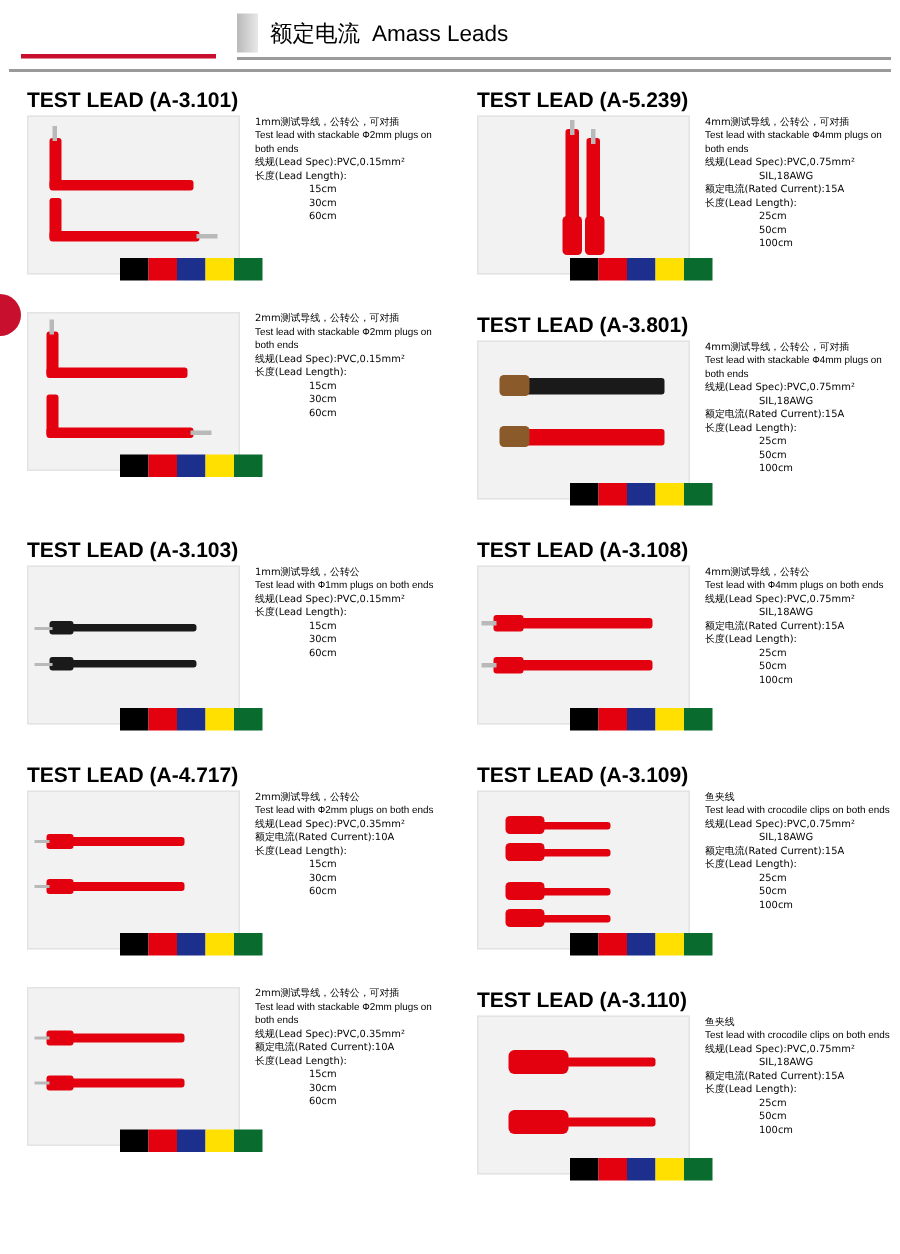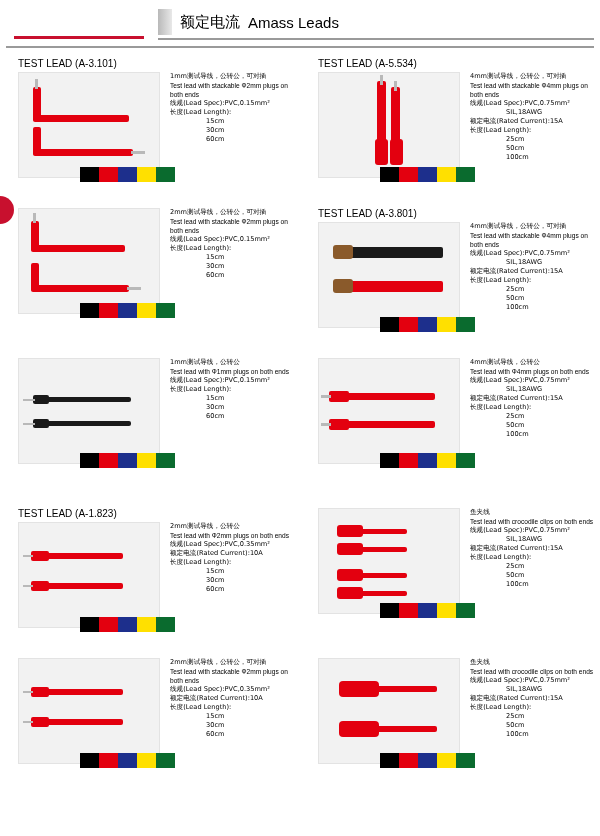--- a/index.html
+++ b/index.html
@@ -75,22 +75,22 @@
     grid-template-columns:1fr 1fr;
     column-gap:0px;
   }
   .cell{
     position:relative;
     padding:6px 8px 0 18px;
     box-sizing:border-box;
     height:150px;
   }
   .cell-title{
-    font-size:10px;
-    font-weight:normal;
+    font-size:14px;
+    font-weight:bold;
     font-family:"Liberation Sans", sans-serif;
     margin-bottom:3px;
   }
   .cell-body{
     position:relative;
     height:112px;
   }
   .photo{
     position:absolute;
     left:0; top:0;
@@ -159,21 +159,21 @@
        <div class="swatches">
           <div class="sw" style="background:#000000"></div>
           <div class="sw" style="background:#e3000f"></div>
           <div class="sw" style="background:#1d2f8c"></div>
           <div class="sw" style="background:#ffe000"></div>
           <div class="sw" style="background:#0a6b2e"></div>
         </div>
      </div>
     </div>
     <div class="cell">
-      <div class="cell-title">TEST LEAD (A-5.534)</div>
+      <div class="cell-title">TEST LEAD (A-5.239)</div>
      <div class="cell-body">
        <div class="photo">
           <div class="wire" style="left:58px;top:8px;width:9px;height:62px;background:#e3000f"></div>
           <div class="wire" style="left:72px;top:14px;width:9px;height:56px;background:#e3000f"></div>
           <div class="wire" style="left:56px;top:66px;width:13px;height:26px;background:#e3000f;border-radius:3px"></div>
           <div class="wire" style="left:71px;top:66px;width:13px;height:26px;background:#e3000f;border-radius:3px"></div>
           <div class="pin" style="left:61px;top:2px;width:3px;height:10px;background:#b9b9b9"></div>
           <div class="pin" style="left:75px;top:8px;width:3px;height:10px;background:#b9b9b9"></div>
         </div>
        <div class="specs">
@@ -247,20 +247,21 @@
        <div class="swatches">
           <div class="sw" style="background:#000000"></div>
           <div class="sw" style="background:#e3000f"></div>
           <div class="sw" style="background:#1d2f8c"></div>
           <div class="sw" style="background:#ffe000"></div>
           <div class="sw" style="background:#0a6b2e"></div>
         </div>
      </div>
     </div>
     <div class="cell">
+      <div class="cell-title">TEST LEAD (A-3.103)</div>
      <div class="cell-body">
        <div class="photo">
           <div class="wire" style="left:22px;top:38px;width:90px;height:5px;background:#1a1a1a"></div>
           <div class="wire" style="left:14px;top:36px;width:16px;height:9px;background:#1a1a1a;border-radius:2px"></div>
           <div class="pin" style="left:4px;top:40px;width:12px;height:2px;background:#b9b9b9"></div>
           <div class="wire" style="left:22px;top:62px;width:90px;height:5px;background:#1a1a1a"></div>
           <div class="wire" style="left:14px;top:60px;width:16px;height:9px;background:#1a1a1a;border-radius:2px"></div>
           <div class="pin" style="left:4px;top:64px;width:12px;height:2px;background:#b9b9b9"></div>
         </div>
        <div class="specs">
@@ -275,20 +276,21 @@
        <div class="swatches">
           <div class="sw" style="background:#000000"></div>
           <div class="sw" style="background:#e3000f"></div>
           <div class="sw" style="background:#1d2f8c"></div>
           <div class="sw" style="background:#ffe000"></div>
           <div class="sw" style="background:#0a6b2e"></div>
         </div>
      </div>
     </div>
     <div class="cell">
+      <div class="cell-title">TEST LEAD (A-3.108)</div>
      <div class="cell-body">
        <div class="photo">
           <div class="wire" style="left:24px;top:34px;width:92px;height:7px;background:#e3000f"></div>
           <div class="wire" style="left:10px;top:32px;width:20px;height:11px;background:#e3000f;border-radius:2px"></div>
           <div class="pin" style="left:2px;top:36px;width:10px;height:3px;background:#b9b9b9"></div>
           <div class="wire" style="left:24px;top:62px;width:92px;height:7px;background:#e3000f"></div>
           <div class="wire" style="left:10px;top:60px;width:20px;height:11px;background:#e3000f;border-radius:2px"></div>
           <div class="pin" style="left:2px;top:64px;width:10px;height:3px;background:#b9b9b9"></div>
         </div>
        <div class="specs">
@@ -305,21 +307,21 @@
        <div class="swatches">
           <div class="sw" style="background:#000000"></div>
           <div class="sw" style="background:#e3000f"></div>
           <div class="sw" style="background:#1d2f8c"></div>
           <div class="sw" style="background:#ffe000"></div>
           <div class="sw" style="background:#0a6b2e"></div>
         </div>
      </div>
     </div>
     <div class="cell">
-      <div class="cell-title">TEST LEAD (A-1.823)</div>
+      <div class="cell-title">TEST LEAD (A-4.717)</div>
      <div class="cell-body">
        <div class="photo">
           <div class="wire" style="left:24px;top:30px;width:80px;height:6px;background:#e3000f"></div>
           <div class="wire" style="left:12px;top:28px;width:18px;height:10px;background:#e3000f;border-radius:2px"></div>
           <div class="pin" style="left:4px;top:32px;width:10px;height:2px;background:#b9b9b9"></div>
           <div class="wire" style="left:24px;top:60px;width:80px;height:6px;background:#e3000f"></div>
           <div class="wire" style="left:12px;top:58px;width:18px;height:10px;background:#e3000f;border-radius:2px"></div>
           <div class="pin" style="left:4px;top:62px;width:10px;height:2px;background:#b9b9b9"></div>
         </div>
        <div class="specs">
@@ -335,20 +337,21 @@
        <div class="swatches">
           <div class="sw" style="background:#000000"></div>
           <div class="sw" style="background:#e3000f"></div>
           <div class="sw" style="background:#1d2f8c"></div>
           <div class="sw" style="background:#ffe000"></div>
           <div class="sw" style="background:#0a6b2e"></div>
         </div>
      </div>
     </div>
     <div class="cell">
+      <div class="cell-title">TEST LEAD (A-3.109)</div>
      <div class="cell-body">
        <div class="photo">
           <div class="clip" style="left:18px;top:16px;width:26px;height:12px;background:#e3000f;border-radius:3px"></div>
           <div class="wire" style="left:40px;top:20px;width:48px;height:5px;background:#e3000f"></div>
           <div class="clip" style="left:18px;top:34px;width:26px;height:12px;background:#e3000f;border-radius:3px"></div>
           <div class="wire" style="left:40px;top:38px;width:48px;height:5px;background:#e3000f"></div>
           <div class="clip" style="left:18px;top:60px;width:26px;height:12px;background:#e3000f;border-radius:3px"></div>
           <div class="wire" style="left:40px;top:64px;width:48px;height:5px;background:#e3000f"></div>
           <div class="clip" style="left:18px;top:78px;width:26px;height:12px;background:#e3000f;border-radius:3px"></div>
           <div class="wire" style="left:40px;top:82px;width:48px;height:5px;background:#e3000f"></div>
@@ -396,20 +399,21 @@
        <div class="swatches">
           <div class="sw" style="background:#000000"></div>
           <div class="sw" style="background:#e3000f"></div>
           <div class="sw" style="background:#1d2f8c"></div>
           <div class="sw" style="background:#ffe000"></div>
           <div class="sw" style="background:#0a6b2e"></div>
         </div>
      </div>
     </div>
     <div class="cell">
+      <div class="cell-title">TEST LEAD (A-3.110)</div>
      <div class="cell-body">
        <div class="photo">
           <div class="clip" style="left:20px;top:22px;width:40px;height:16px;background:#e3000f;border-radius:4px"></div>
           <div class="wire" style="left:56px;top:27px;width:62px;height:6px;background:#e3000f"></div>
           <div class="clip" style="left:20px;top:62px;width:40px;height:16px;background:#e3000f;border-radius:4px"></div>
           <div class="wire" style="left:56px;top:67px;width:62px;height:6px;background:#e3000f"></div>
         </div>
        <div class="specs">
           <div>鱼夹线</div>
           <div class="en">Test lead with crocodile clips on both ends</div>

